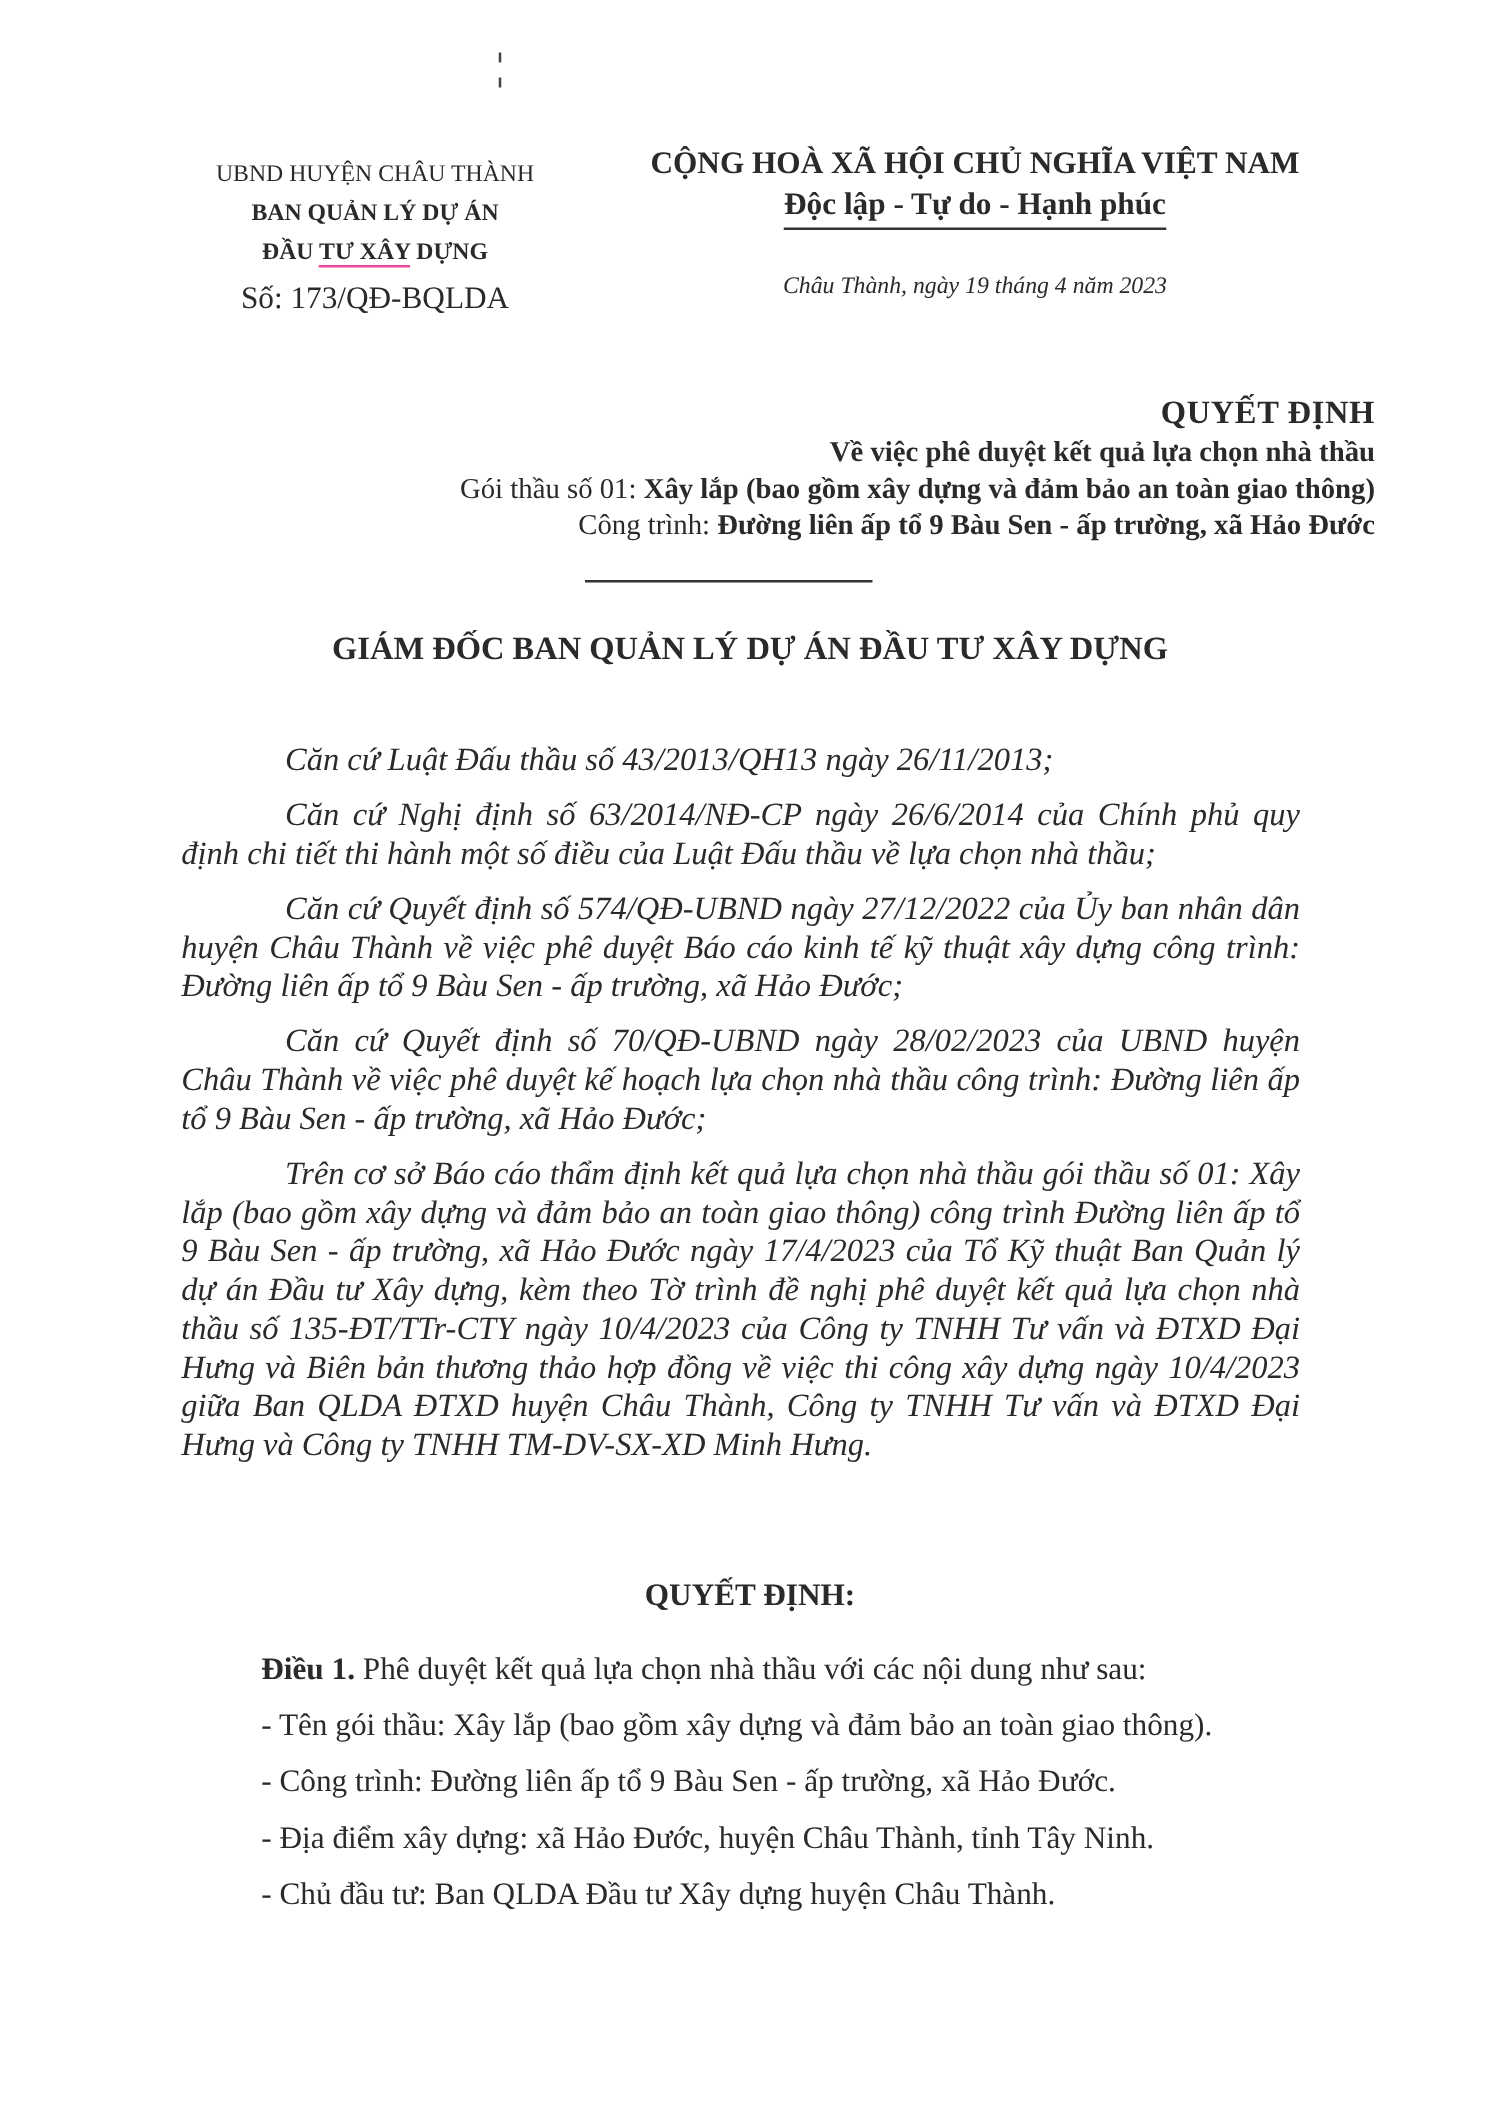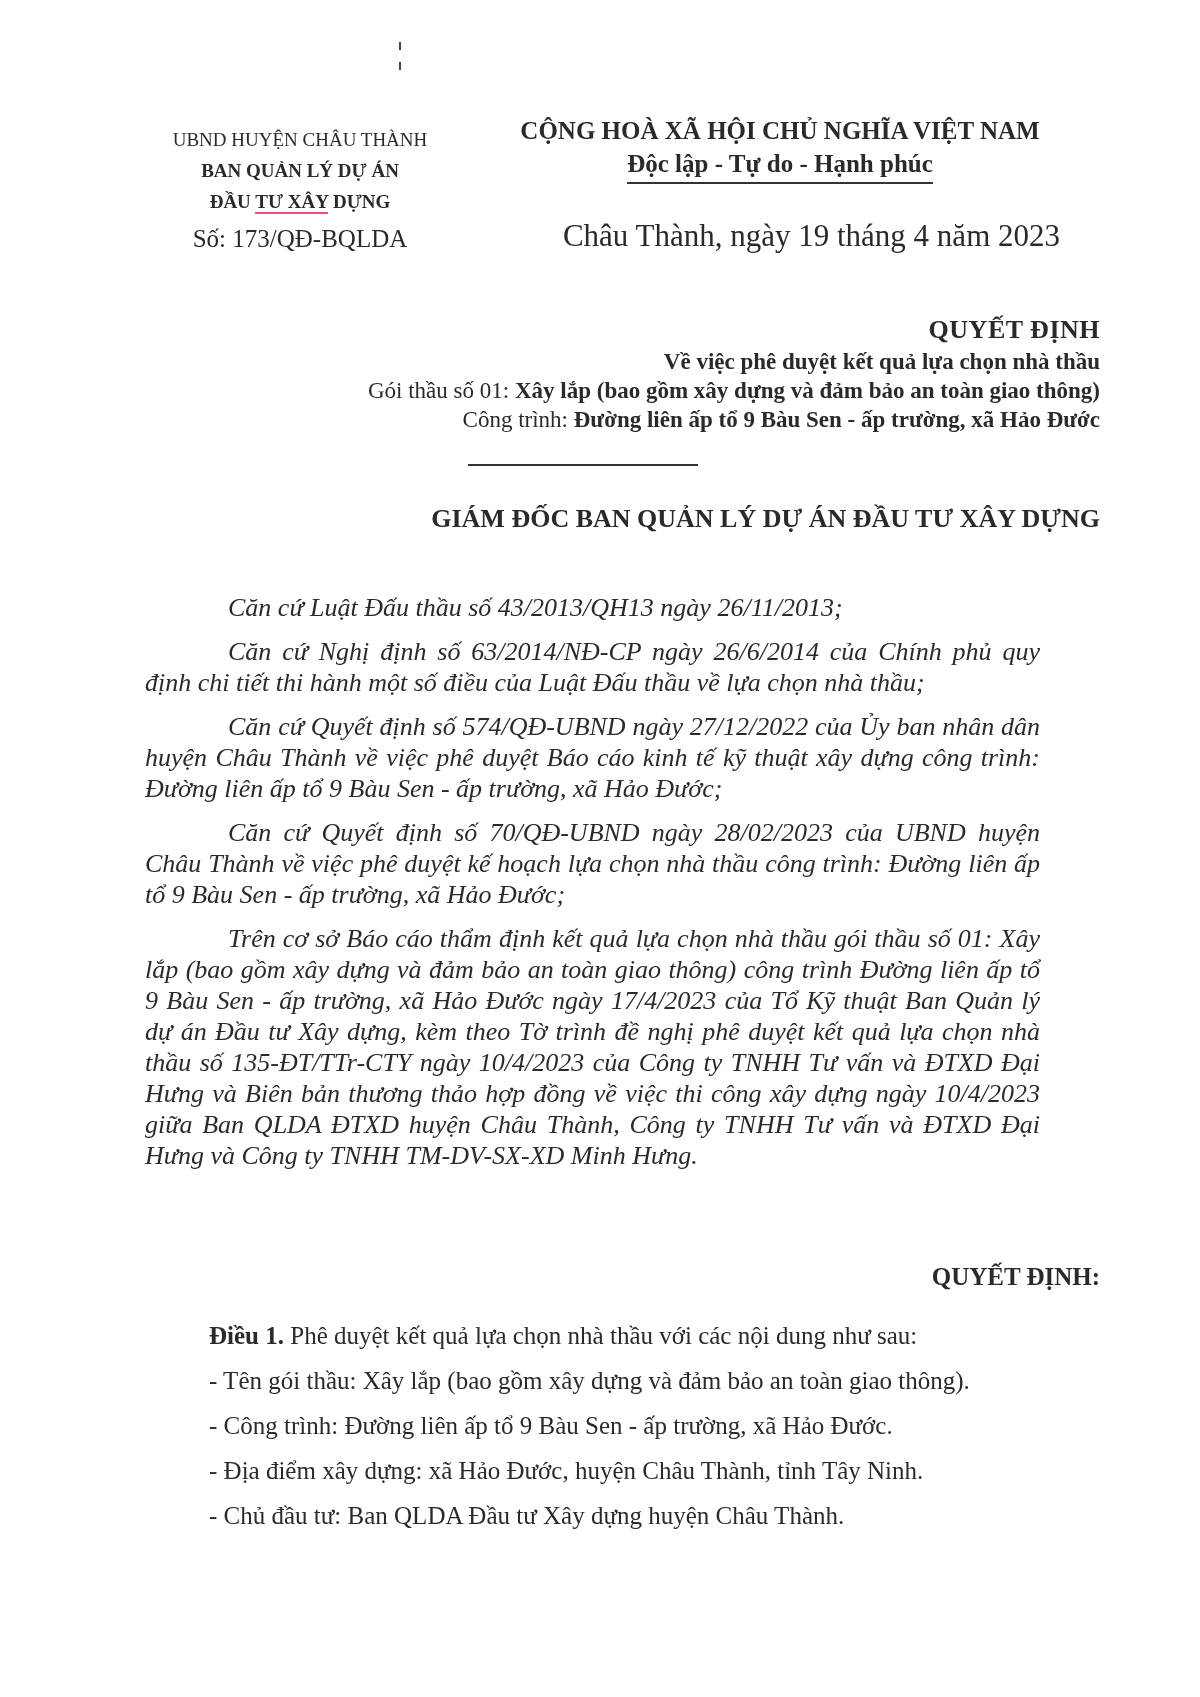--- a/index.html
+++ b/index.html
@@ -9,30 +9,30 @@
     }
     .abs { position: absolute; }
     .marks { left: 398px; top: 42px; width: 4px; }
     .marks span { display:block; width:2px; height:8px; background:#444; margin:0 auto 12px; }
     .hdr-left { left: 120px; top: 124px; width: 360px; text-align: center; font-size: 19px; line-height: 31px; }
     .hdr-left .b { font-weight: bold; }
     .hdr-left .u { border-bottom: 2px solid #ec4899; }
     .hdr-right { left: 500px; top: 114px; width: 560px; text-align: center; font-size: 25px; line-height: 33px; font-weight: bold; }
     .hdr-right .motto { display:inline-block; border-bottom: 2px solid #333; padding-bottom: 2px; }
     .num { left: 120px; top: 225px; width: 360px; text-align: center; font-size: 25px; }
-    .date { left: 500px; top: 218px; width: 560px; text-align: right; font-size: 31px; }
+    .date { left: 500px; top: 218px; width: 560px; text-align: center; font-size: 19px; font-style: italic; }
     .title-block { left: 100px; top: 313px; width: 1000px; text-align: right; font-weight: bold; }
     .title-block .t1 { font-size: 26px; line-height: 34px; letter-spacing: 0.5px; }
     .title-block .t2 { font-size: 23px; line-height: 29px; }
     .title-block .norm { font-weight: normal; }
     .divider { left: 468px; top: 464px; width: 230px; height: 0; border-top: 2px solid #333; }
-    .director { left: 100px; top: 504px; width: 1000px; text-align: right; font-size: 26px; font-weight: bold; }
+    .director { left: 100px; top: 504px; width: 1000px; text-align: center; font-size: 26px; font-weight: bold; }
     .body { left: 145px; width: 895px; font-size: 26px; line-height: 31px; font-style: italic; text-align: justify; }
     .body p { margin: 0 0 13px 0; text-indent: 83px; }
-    .decide { left: 100px; top: 1263px; width: 1000px; text-align: right; font-size: 25px; font-weight: bold; }
+    .decide { left: 100px; top: 1263px; width: 1000px; text-align: center; font-size: 25px; font-weight: bold; }
     .art { left: 145px; width: 895px; font-size: 25px; line-height: 31px; text-align: justify; font-family: Liberation Serif, serif; }
     .art p { margin: 0 0 14px 0; text-indent: 64px; }
     .art .b { font-weight: bold; }
   </style>
 </head>
 <body>
 
 <div class="abs marks">
     <span></span>
     <span></span>

